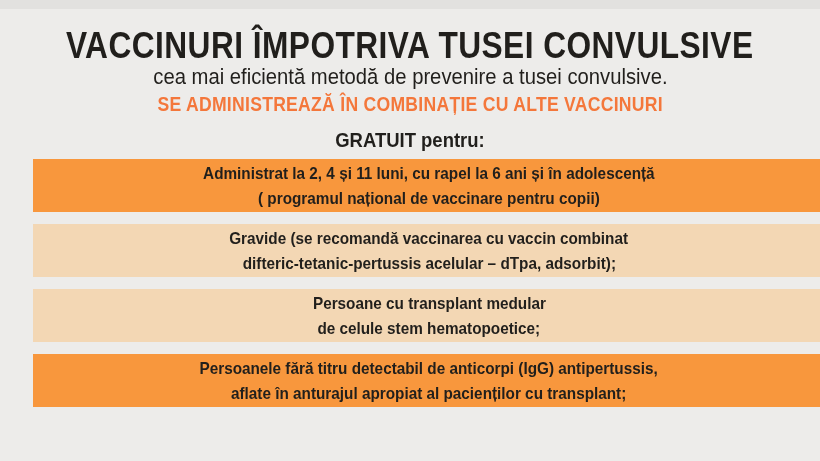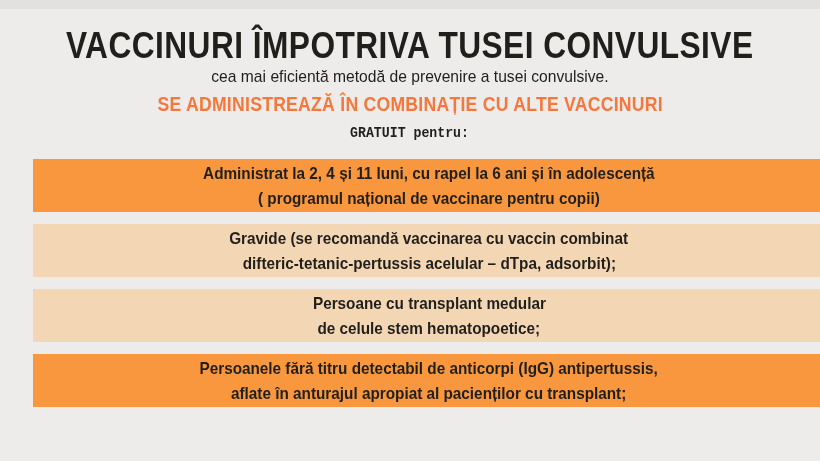--- a/index.html
+++ b/index.html
@@ -45,39 +45,38 @@
   }
   .title {
     top: 30px;
     font-size: 36px;
     line-height: 32px;
     font-weight: bold;
     letter-spacing: 0.5px;
   }
   .subtitle {
     top: 64px;
-    font-size: 17px;
+    font-size: 22px;
     line-height: 26px;
     font-weight: normal;
   }
   .highlight {
     top: 91px;
     font-size: 20px;
     line-height: 26px;
     font-weight: bold;
     color: var(--accent, #f4773b);
     letter-spacing: 0.3px;
     text-decoration: underline;
   }
   .list-intro {
-    top: 120px;
-    font-size: 15px;
+    top: 126px;
+    font-size: 21px;
     line-height: 28px;
     font-weight: bold;
-    font-family: Liberation Mono, monospace;
   }
   .bands {
     position: absolute;
     top: 159px;
     left: 33px;
     width: 792px;
     display: flex;
     flex-direction: column;
     gap: 12px;
     border-radius: 12px;

